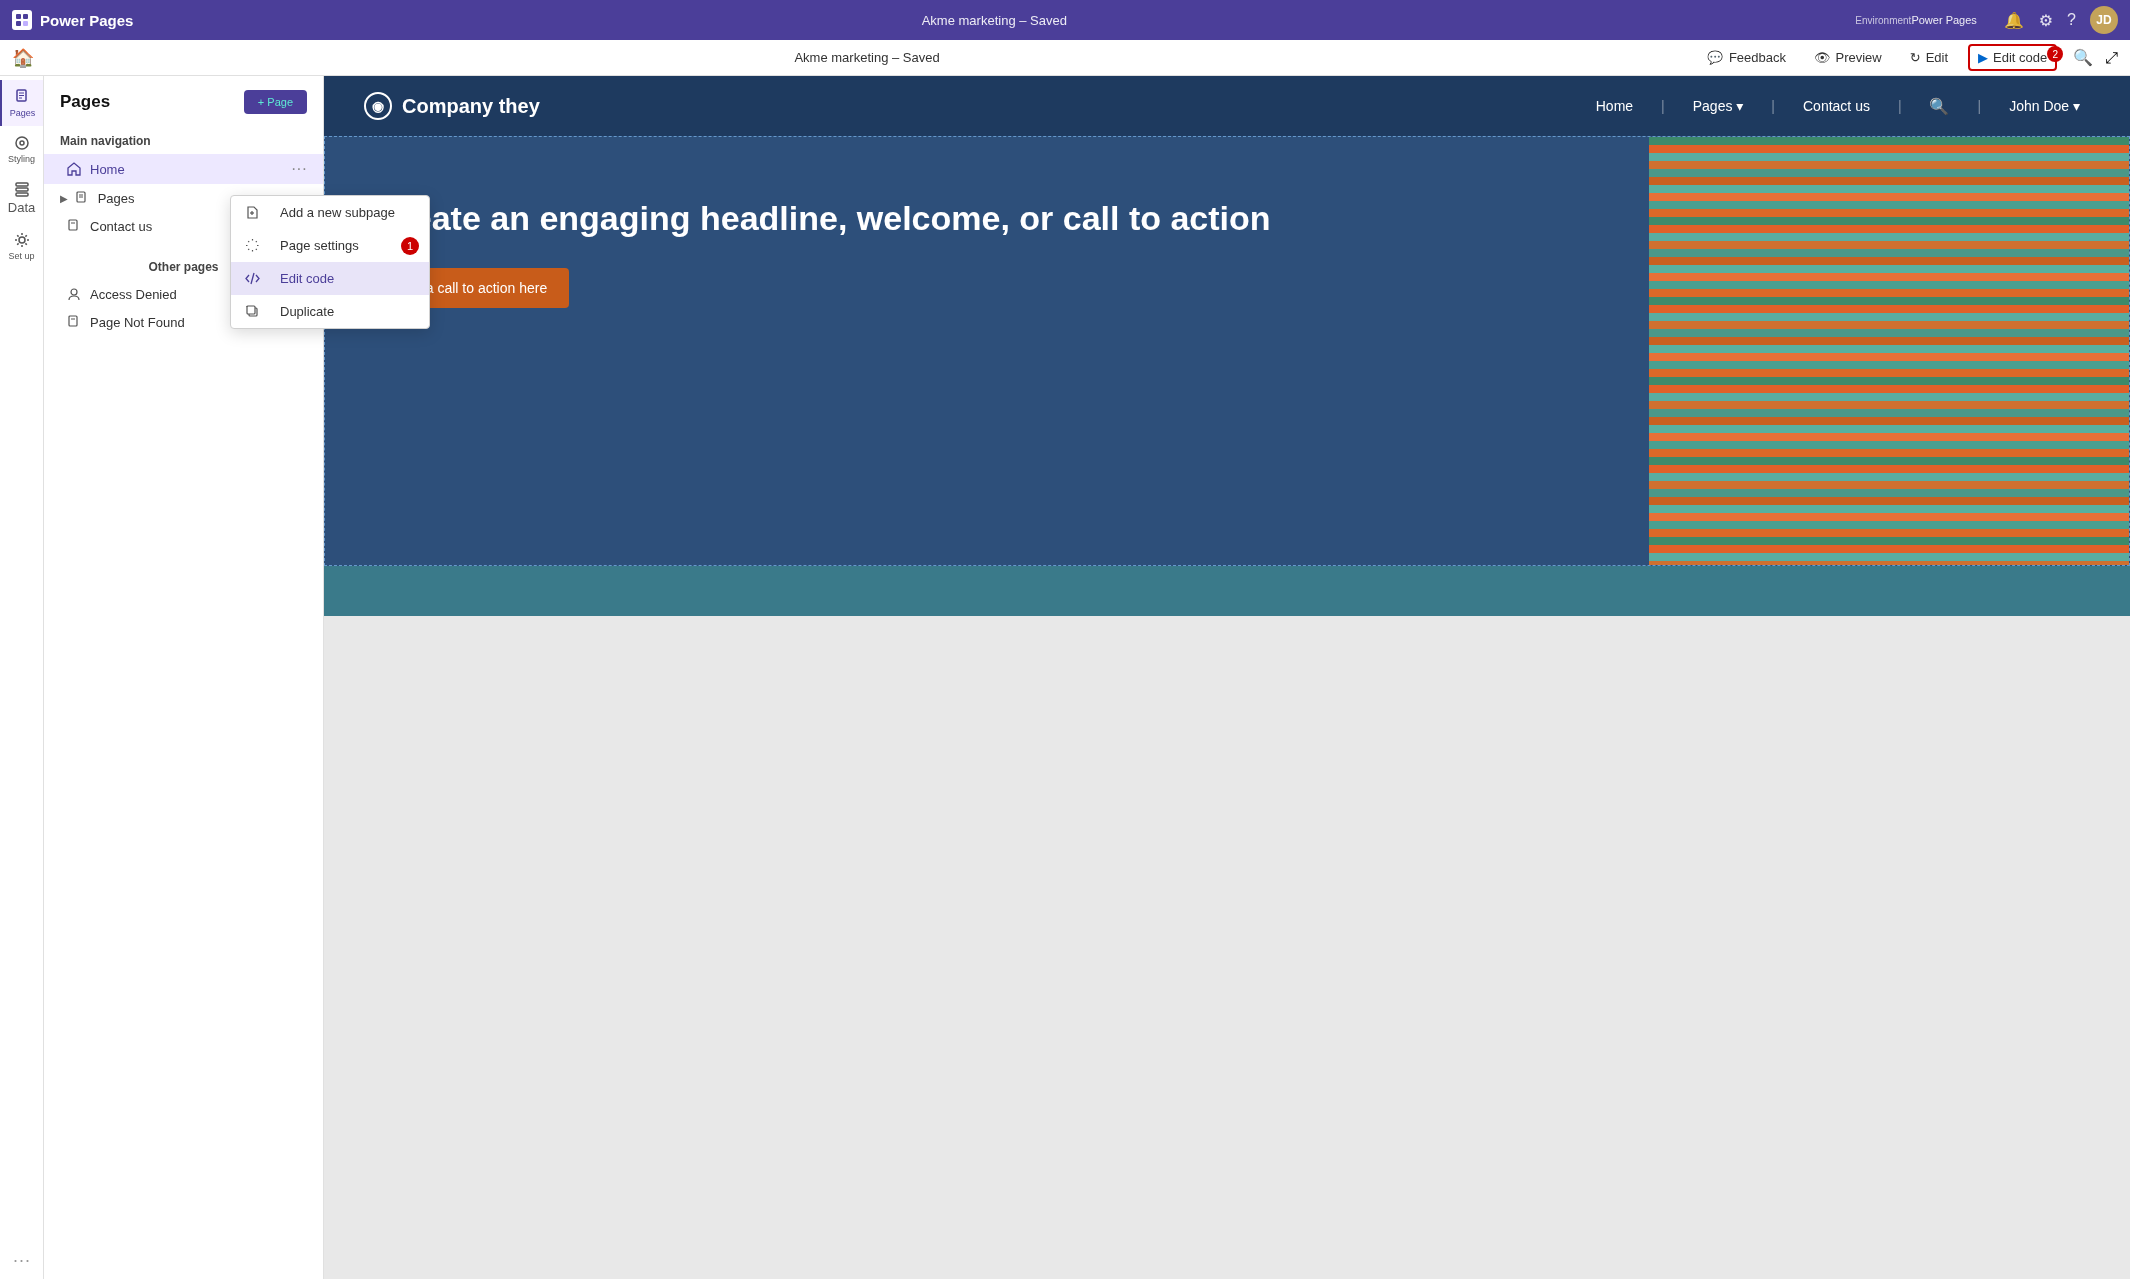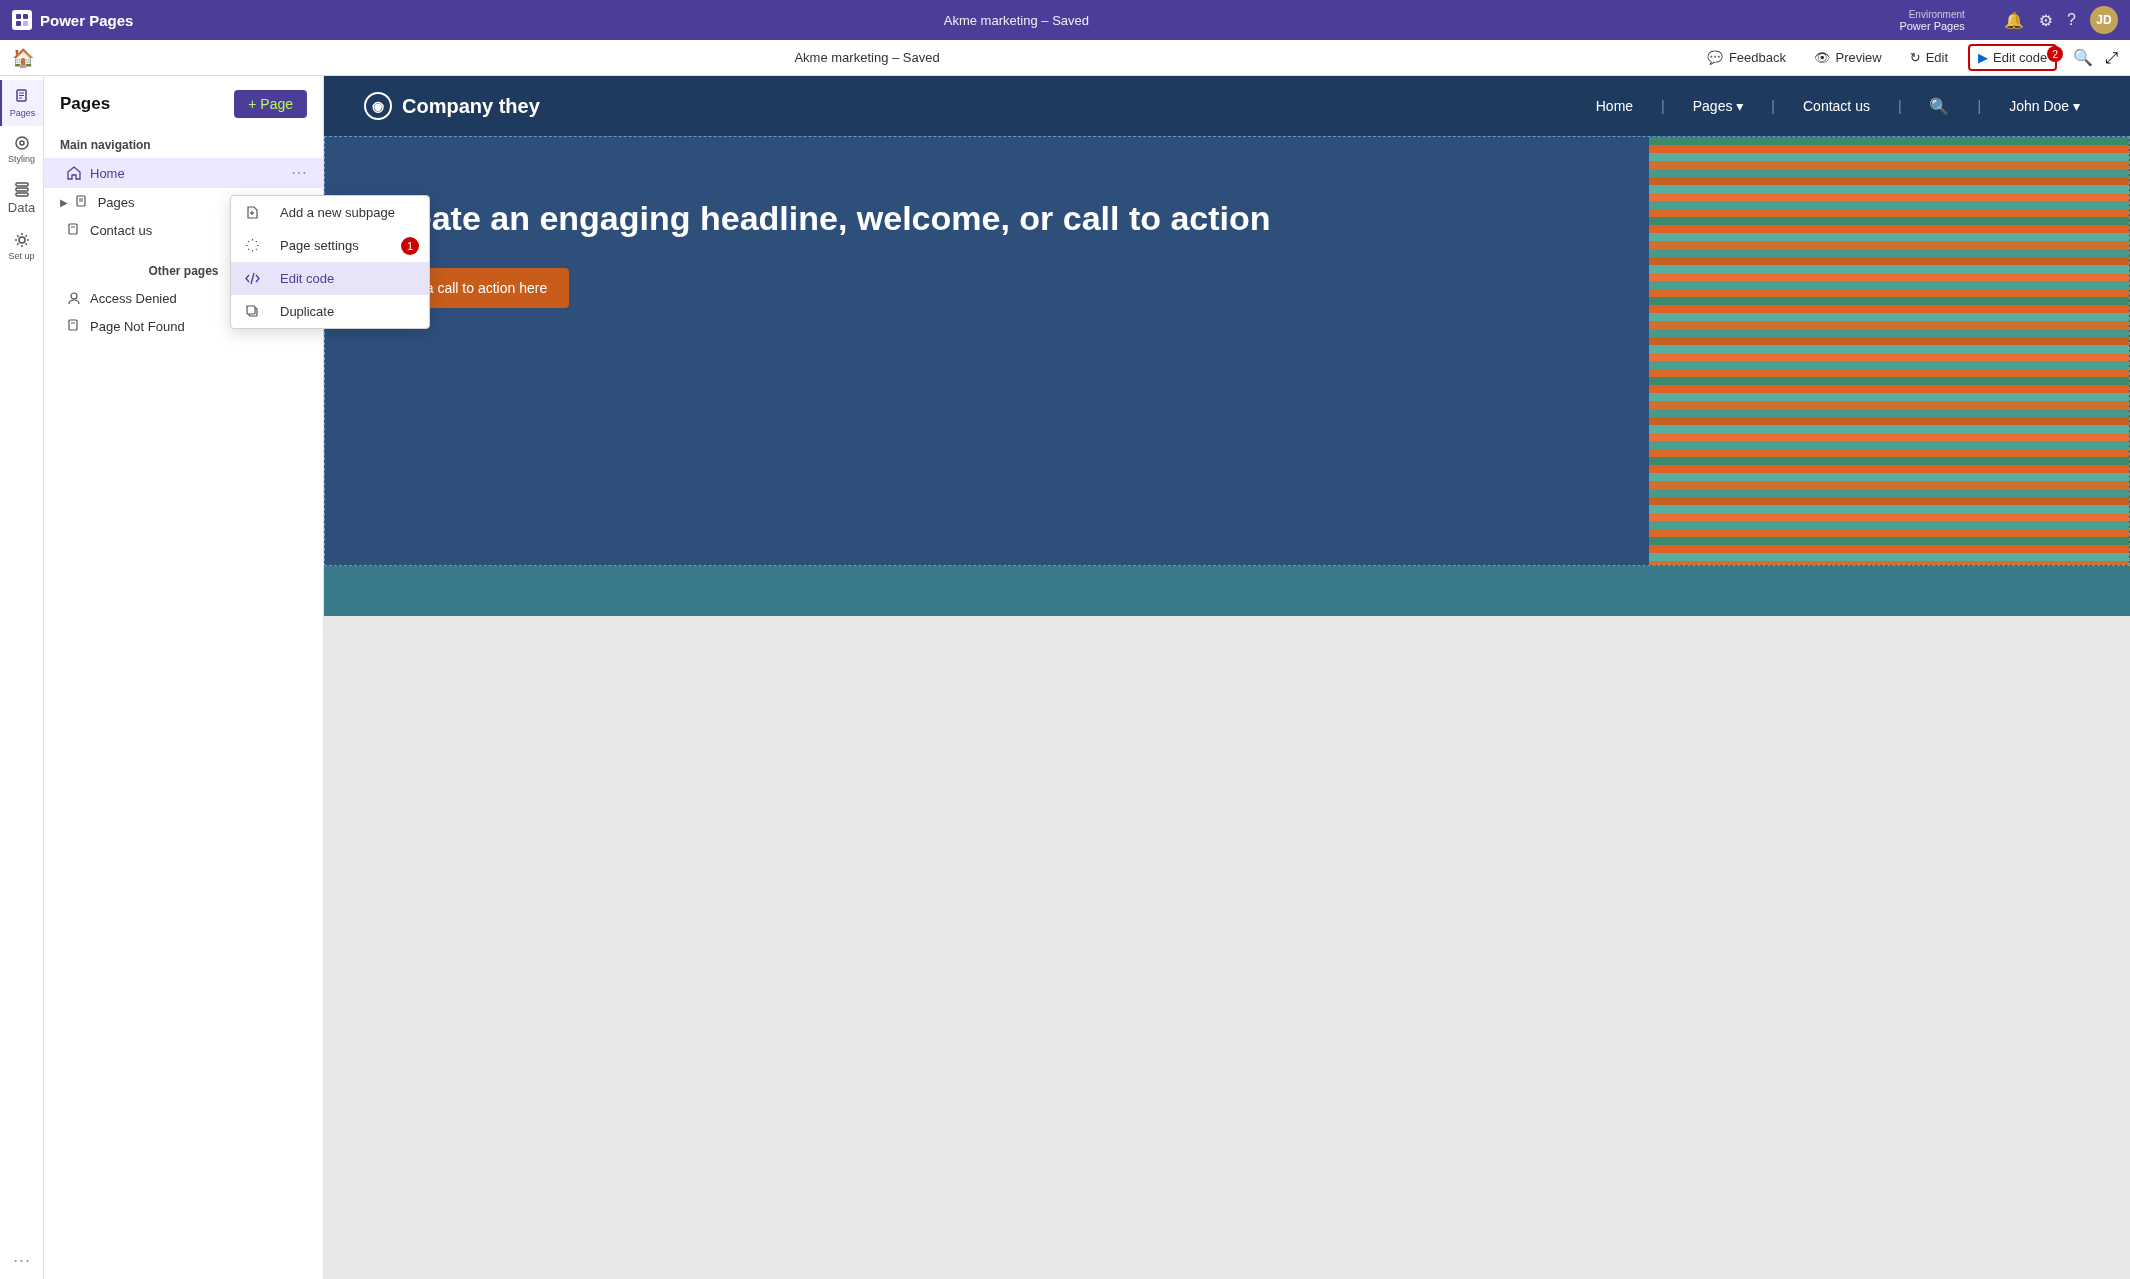--- a/index.html
+++ b/index.html
@@ -16,21 +16,21 @@
       flex-shrink: 0;
       z-index: 100;
     }
     .topbar-logo { display: flex; align-items: center; gap: 8px; font-weight: 600; font-size: 15px; color: white; }
     .topbar-logo-icon { width: 20px; height: 20px; background: white; border-radius: 3px; display: flex; align-items: center; justify-content: center; }
     .topbar-logo-icon svg { width: 16px; height: 16px; }
     .topbar-center { flex: 1; text-align: center; font-size: 13px; color: rgba(255,255,255,0.9); }
     .topbar-right { display: flex; align-items: center; gap: 16px; }
     .topbar-icons { display: flex; align-items: center; gap: 14px; margin-left: 8px; }
     .topbar-icon { color: rgba(255,255,255,0.85); cursor: pointer; font-size: 16px; }
-    .env-block { display: flex; flex-direction: column; align-items: flex-end; margin-right: 16px; }
+    .env-block { display: flex; flex-direction: row; align-items: flex-end; margin-right: 4px; }
     .env-label { font-size: 10px; color: rgba(255,255,255,0.7); }
     .env-value { font-size: 11px; color: rgba(255,255,255,0.9); }
     .avatar { width: 28px; height: 28px; border-radius: 50%; background: #c4a35a; display: flex; align-items: center; justify-content: center; color: white; font-size: 12px; font-weight: 600; cursor: pointer; }
 
     
     .toolbar2 {
       background: white;
       height: 36px;
       display: flex;
       align-items: center;
@@ -71,21 +71,21 @@
       width: 280px;
       background: white;
       border-right: 1px solid #e0e0e0;
       display: flex;
       flex-direction: column;
       flex-shrink: 0;
       overflow-y: auto;
     }
     .pages-header { display: flex; align-items: center; justify-content: space-between; padding: 14px 16px 10px; }
     .pages-title { font-size: 17px; font-weight: 600; color: #111; }
-    .add-page-btn { background: #4b3e99; color: #bef264; border: none; border-radius: 4px; padding: 6px 14px; font-size: 14px; cursor: pointer; display: flex; align-items: center; gap: 4px; }
+    .add-page-btn { background: #4b3e99; color: #5eead4; border: none; border-radius: 4px; padding: 6px 14px; font-size: 11px; cursor: pointer; display: flex; align-items: center; gap: 4px; }
 
     .nav-section-title { font-size: 12px; font-weight: 600; color: #444; padding: 10px 16px 6px; text-transform: none; }
 
     .nav-item { display: flex; align-items: center; padding: 6px 16px; cursor: pointer; position: relative; font-size: 13px; color: #333; }
     .nav-item.active { background: #ede8ff; color: #4b3e99; font-weight: 500; }
     .nav-item-icon { width: 16px; height: 16px; margin-right: 8px; flex-shrink: 0; }
     .nav-item-chevron { margin-right: 6px; color: #666; font-size: 10px; cursor: pointer; }
     .nav-item-dots { margin-left: auto; color: #888; font-size: 16px; display: none; }
     .nav-item-dots.visible { display: block; }
 

